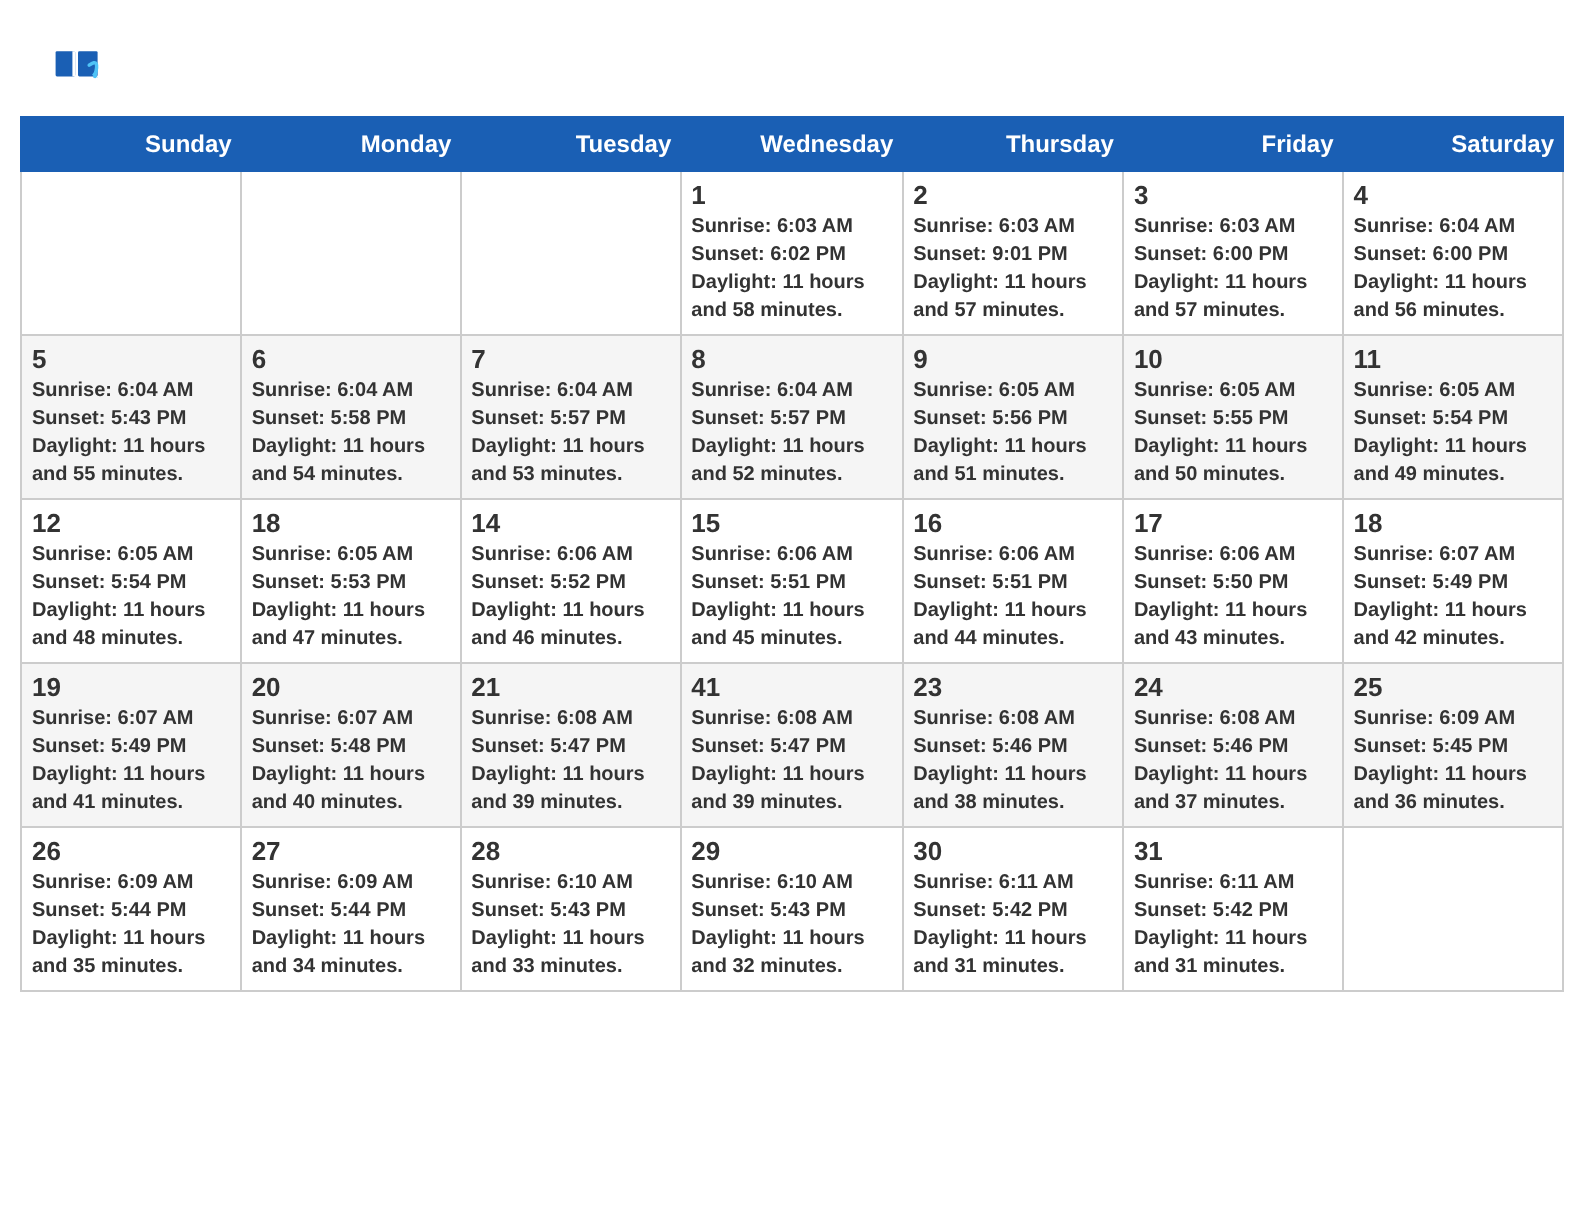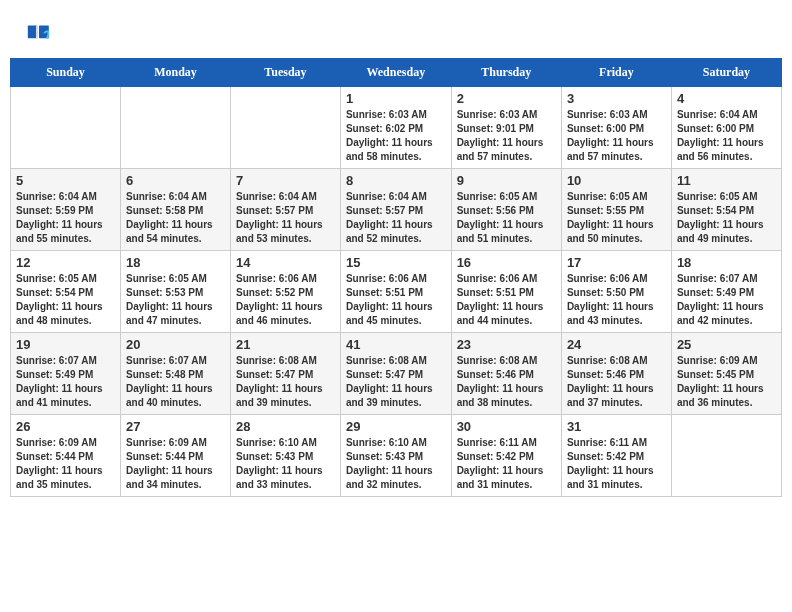--- a/index.html
+++ b/index.html
@@ -48,23 +48,22 @@
       width: 100%;
       border-collapse: collapse;
       margin-top: 5px;
     }
     .calendar th {
       background: #1a5fb4;
       color: #fff;
       font-size: 12px;
       font-weight: bold;
       padding: 6px 4px;
-      text-align: center;
+      text-align: right;
       border: 1px solid #1a5fb4;
-      font-family: Liberation Serif, serif;
     }
     .calendar td {
       border: 1px solid #ccc;
       vertical-align: top;
       width: 113px;
       min-height: 80px;
       padding: 4px 5px;
       font-size: 10px;
       color: #333;
       background: #fff;
@@ -153,21 +152,21 @@
           <span class="day-num">4</span>
           <div class="day-info">Sunrise: 6:04 AM
 Sunset: 6:00 PM
 Daylight: 11 hours and 56 minutes.</div>
         </td>
       </tr>
       <tr>
         <td>
           <span class="day-num">5</span>
           <div class="day-info">Sunrise: 6:04 AM
-Sunset: 5:59 PM
+Sunset: 5:43 PM
 Daylight: 11 hours and 55 minutes.</div>
         </td>
         <td>
           <span class="day-num">6</span>
           <div class="day-info">Sunrise: 6:04 AM
 Sunset: 5:58 PM
 Daylight: 11 hours and 54 minutes.</div>
         </td>
         <td>
           <span class="day-num">7</span>

